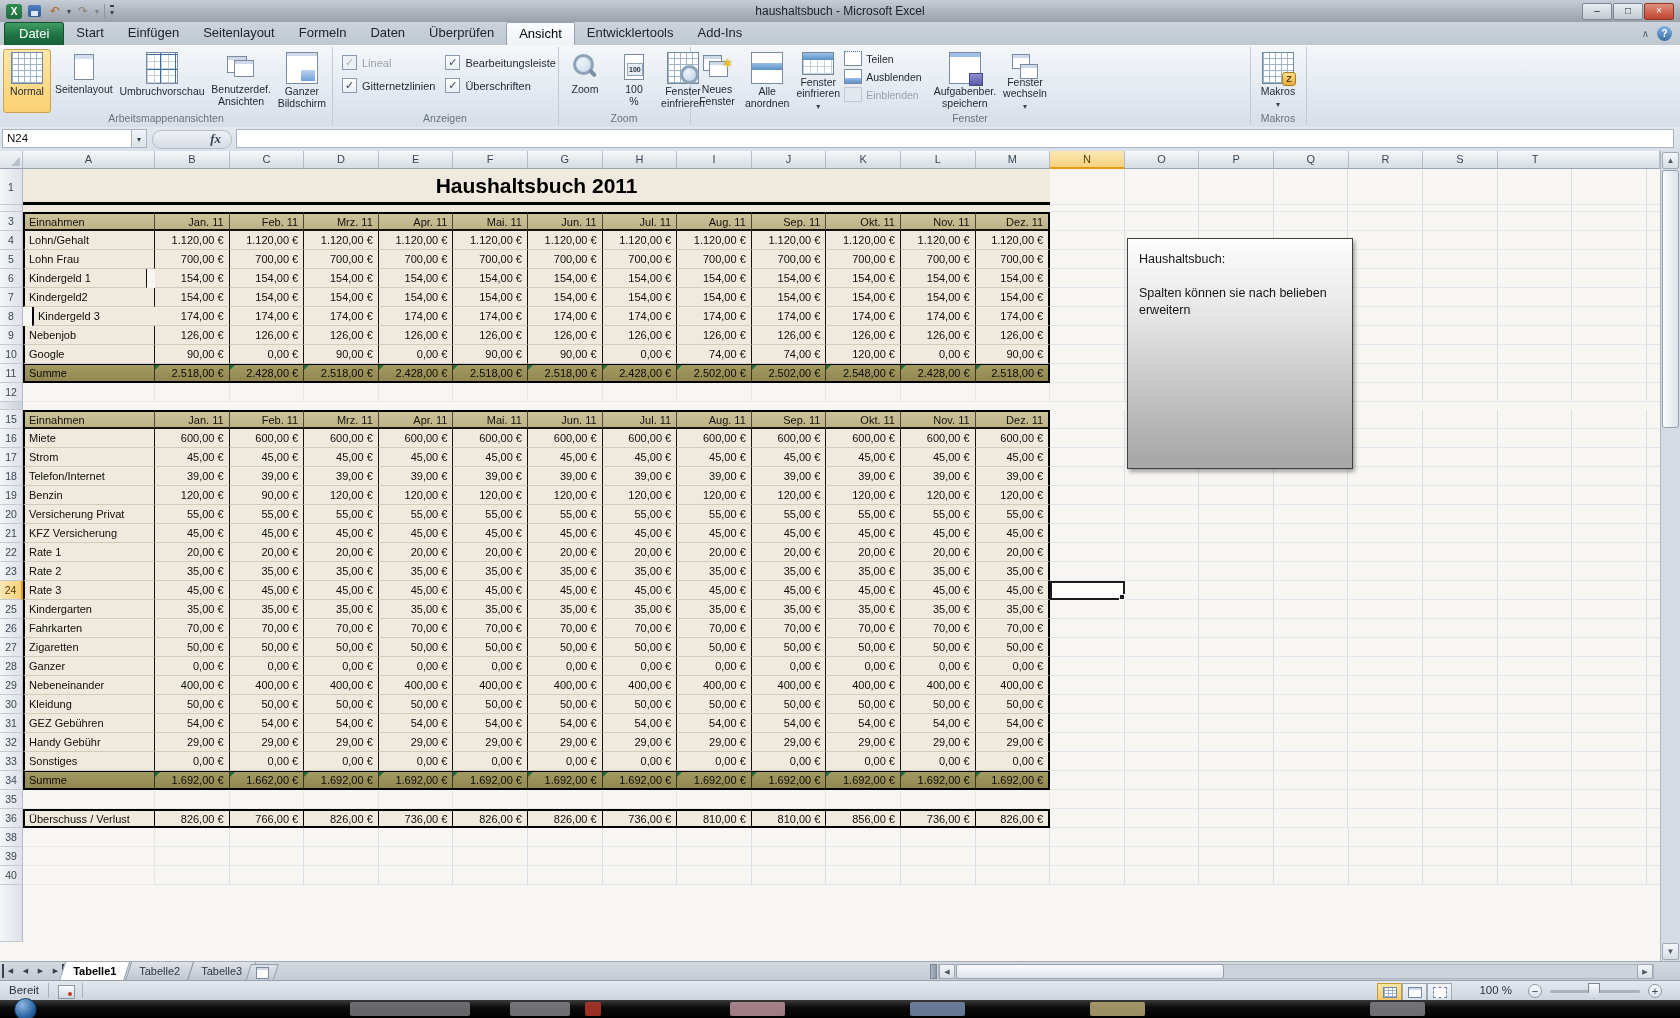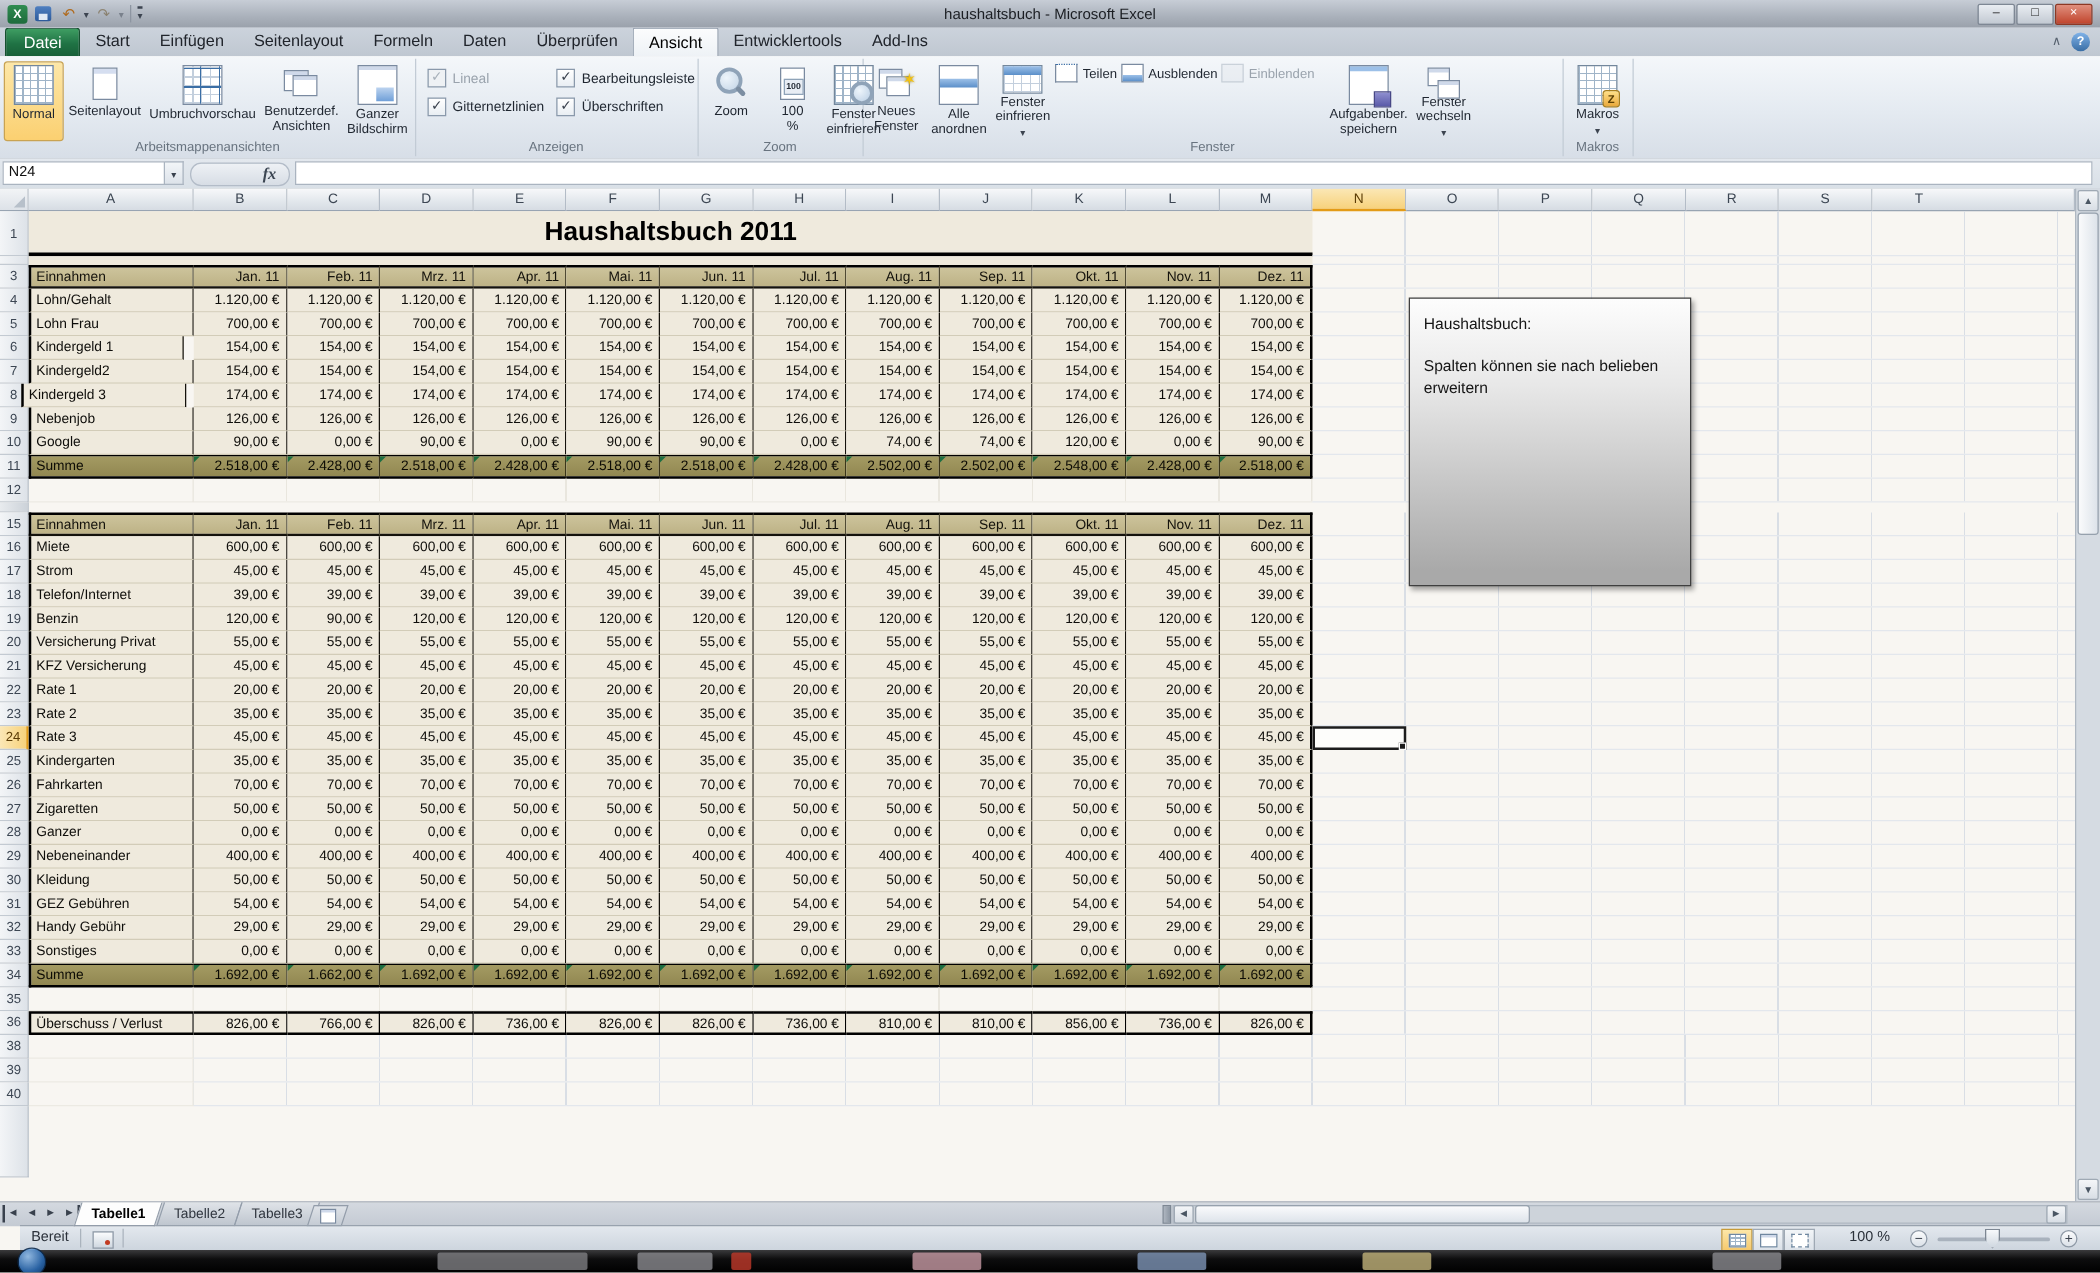--- a/index.html
+++ b/index.html
@@ -39,21 +39,21 @@
   #ribbon{position:absolute;top:45px;left:0;right:0;height:82px;
     background:linear-gradient(#f4f7fa,#e4eaf1 55%,#d7dee7);border-bottom:1px solid #96a0ad;}
   .rgroup{position:absolute;top:2px;bottom:2px;border-right:1px solid #c2cbd5;}
   .rgc{position:absolute;top:2px;left:0;right:0;height:62px;display:flex;align-items:flex-start;padding:0 3px;gap:1px;}
   .rgl{position:absolute;bottom:1px;left:0;right:0;text-align:center;font-size:10.5px;color:#68737f;}
   .bigbtn{height:62px;min-width:42px;padding:1px 3px;border-radius:3px;display:flex;flex-direction:column;
     align-items:center;justify-content:flex-start;font-size:10.5px;line-height:11.5px;color:#1f2630;
     text-align:center;white-space:pre-line;}
   .bigbtn.sel{background:linear-gradient(#fde7a8,#fbd071);border:1px solid #c9a353;padding:0 2px;}
   .drop{font-size:8px;color:#3c4450;margin-top:1px;}
-  .smallstack{display:flex;flex-direction:row;justify-content:flex-start;gap:3px;padding-top:2px;}
+  .smallstack{display:flex;flex-direction:column;justify-content:flex-start;gap:3px;padding-top:2px;}
   .smallbtn{display:flex;align-items:center;gap:4px;font-size:10.5px;color:#1f2630;height:15px;white-space:nowrap;}
   .smallbtn.dis{color:#9aa3ad;}
   .smallbtn.dis .mi{opacity:.45;}
   .checkstack{display:flex;flex-direction:column;gap:8px;padding-top:6px;}
   .check{display:flex;align-items:center;gap:5px;font-size:11px;color:#1f2630;white-space:nowrap;}
   .check.dis{color:#9aa3ad;}
   .cbx{width:13px;height:13px;border:1px solid #8a99ab;background:linear-gradient(#fff,#e9eef3);
     font-size:11px;line-height:12px;text-align:center;color:#39414d;}
   .check.dis .cbx{color:#a7b0ba;background:#eef1f4;}
   
@@ -200,21 +200,21 @@
     border:1px solid #939daa;transform:skewX(-18deg);}
   .insico{position:absolute;left:7px;top:2px;width:11px;height:10px;background:#fff;border:1px solid #7a8aa0;
     transform:skewX(18deg);box-shadow:inset 0 2px 0 #cfd9ea;}
   #hsplit{position:absolute;top:2px;width:7px;height:15px;background:linear-gradient(90deg,#aeb6c0,#8d97a3);border:1px solid #7d8793;box-sizing:border-box;}
   .harrow{position:absolute;top:2px;width:16px;height:15px;background:linear-gradient(#f4f6f8,#d8dee5);
     border:1px solid #9fa9b4;border-radius:2px;font-size:7px;color:#4a5663;text-align:center;line-height:14px;box-sizing:border-box;}
   #htrack{position:absolute;top:2px;height:15px;background:#cdd3da;border:1px solid #aeb7c1;box-sizing:border-box;}
   #hthumb{position:absolute;top:2px;height:15px;border-radius:3px;background:linear-gradient(#fafbfc,#dde3ea);
     border:1px solid #96a1ad;box-sizing:border-box;}
   
-  #statusbar{position:absolute;top:980px;left:16px;right:0;height:20px;
+  #statusbar{position:absolute;top:980px;left:0;right:0;height:20px;
     background:linear-gradient(#e3e8ee,#ccd4dd);border-top:1px solid #98a2ae;font-size:11.5px;color:#2b313a;}
   #stready{position:absolute;left:9px;top:3px;}
   .stsep{position:absolute;top:2px;width:1px;height:15px;background:#aab3bd;}
   #stmacro{position:absolute;left:58px;top:4px;width:15px;height:12px;background:linear-gradient(#fbfcfd,#cfd7e0);
     border:1px solid #8e99a6;}
   #stmacro::after{content:"";position:absolute;right:2px;bottom:2px;width:4px;height:4px;border-radius:50%;background:#c23b22;}
   .viewbtns{position:absolute;right:228px;top:2px;display:flex;}
   .vbtn{width:23px;height:16px;border:1px solid #9fa9b4;background:linear-gradient(#f2f5f8,#dbe1e8);
     display:flex;align-items:center;justify-content:center;}
   .vbtn.active{background:linear-gradient(#fde7a8,#f6c96d);border-color:#c89b37;}
@@ -525,21 +525,21 @@
           <div class="c td num" style="left: 602.6px; width: 74.6px;">154,00 €</div>
           <div class="c td num" style="left: 677.2px; width: 74.6px;">154,00 €</div>
           <div class="c td num" style="left: 751.8px; width: 74.6px;">154,00 €</div>
           <div class="c td num" style="left: 826.4px; width: 74.6px;">154,00 €</div>
           <div class="c td num" style="left: 901px; width: 74.6px;">154,00 €</div>
           <div class="c td num cM" style="left: 975.6px; width: 74.6px;">154,00 €</div>
           <div class="c spR" style="left: 1050.2px; width: 609.8px;"></div>
         </div>
         <div class="row" style="height: 19px;">
           <div class="rh">8</div>
-          <div class="c td lab cA" style="left: 17px; width: 132px;">Kindergeld 3</div>
+          <div class="c td lab cA" style="left: 32px; width: 132px;">Kindergeld 3</div>
           <div class="c td num" style="left: 155px; width: 74.6px;">174,00 €</div>
           <div class="c td num" style="left: 229.6px; width: 74.6px;">174,00 €</div>
           <div class="c td num" style="left: 304.2px; width: 74.6px;">174,00 €</div>
           <div class="c td num" style="left: 378.8px; width: 74.6px;">174,00 €</div>
           <div class="c td num" style="left: 453.4px; width: 74.6px;">174,00 €</div>
           <div class="c td num" style="left: 528px; width: 74.6px;">174,00 €</div>
           <div class="c td num" style="left: 602.6px; width: 74.6px;">174,00 €</div>
           <div class="c td num" style="left: 677.2px; width: 74.6px;">174,00 €</div>
           <div class="c td num" style="left: 751.8px; width: 74.6px;">174,00 €</div>
           <div class="c td num" style="left: 826.4px; width: 74.6px;">174,00 €</div>

